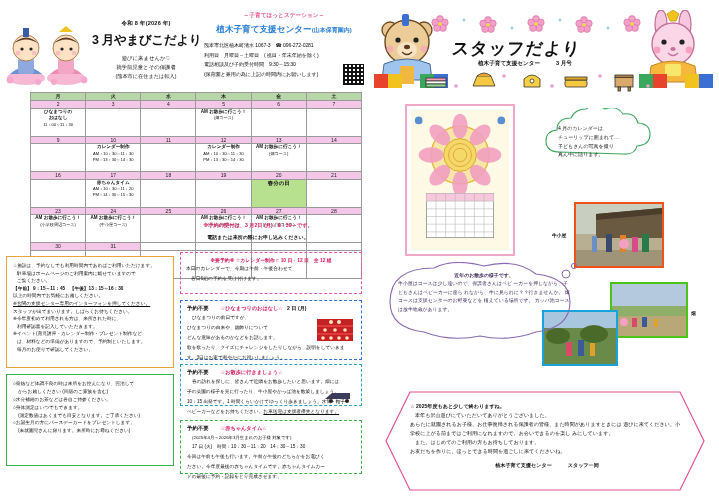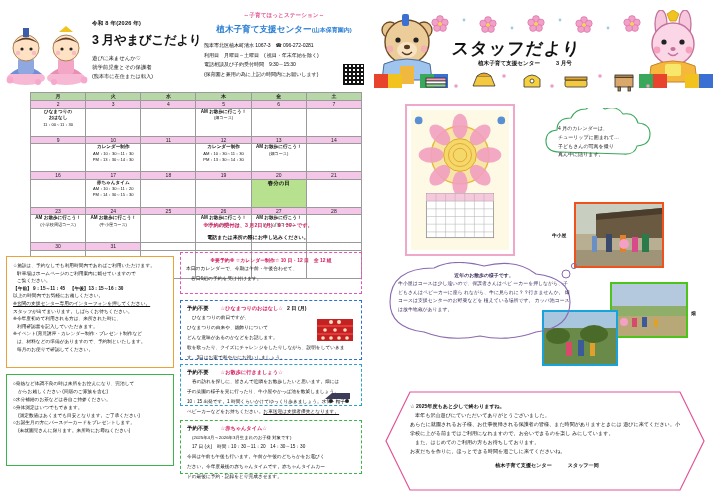--- a/index.html
+++ b/index.html
@@ -12,21 +12,21 @@
   }
   #page { position: relative; width: 719px; height: 500px; background: #fff; }
 
   
   #left-page { position: absolute; left: 0; top: 0; width: 366px; height: 500px; }
   #right-page { position: absolute; left: 366px; top: 0; width: 353px; height: 500px; }
 
   
   .hdr { position: absolute; left: 0; top: 4px; width: 366px; height: 86px; }
   .doll-art { position: absolute; left: 4px; top: 14px; width: 86px; height: 68px; }
-  .hdr-left { position: absolute; left: 92px; top: 16px; width: 108px; text-align: left; }
+  .hdr-left { position: absolute; left: 92px; top: 16px; width: 108px; text-align: center; }
   .era { font-size: 5.6px; font-weight: bold; color: #111; letter-spacing: .2px; }
   .main-title { font-size: 12.5px; font-weight: bold; color: #111; margin-top: 4px; letter-spacing: -.3px; white-space: nowrap; }
   .sub1 { font-size: 5.4px; color: #111; margin-top: 6px; }
   .sub2 { font-size: 5.4px; color: #111; margin-top: 2px; }
   .sub3 { font-size: 5.2px; color: #111; margin-top: 1.5px; }
 
   .hdr-right { position: absolute; left: 204px; top: 8px; width: 160px; }
   .ribbon { font-size: 5.6px; font-weight: bold; color: #e2538f; text-align: center; letter-spacing: .1px; }
   .center-name { font-size: 8.6px; font-weight: bold; color: #2a7fd4; text-align: center; margin-top: 4px; white-space: nowrap; }
   .center-name .paren { font-size: 6px; }

